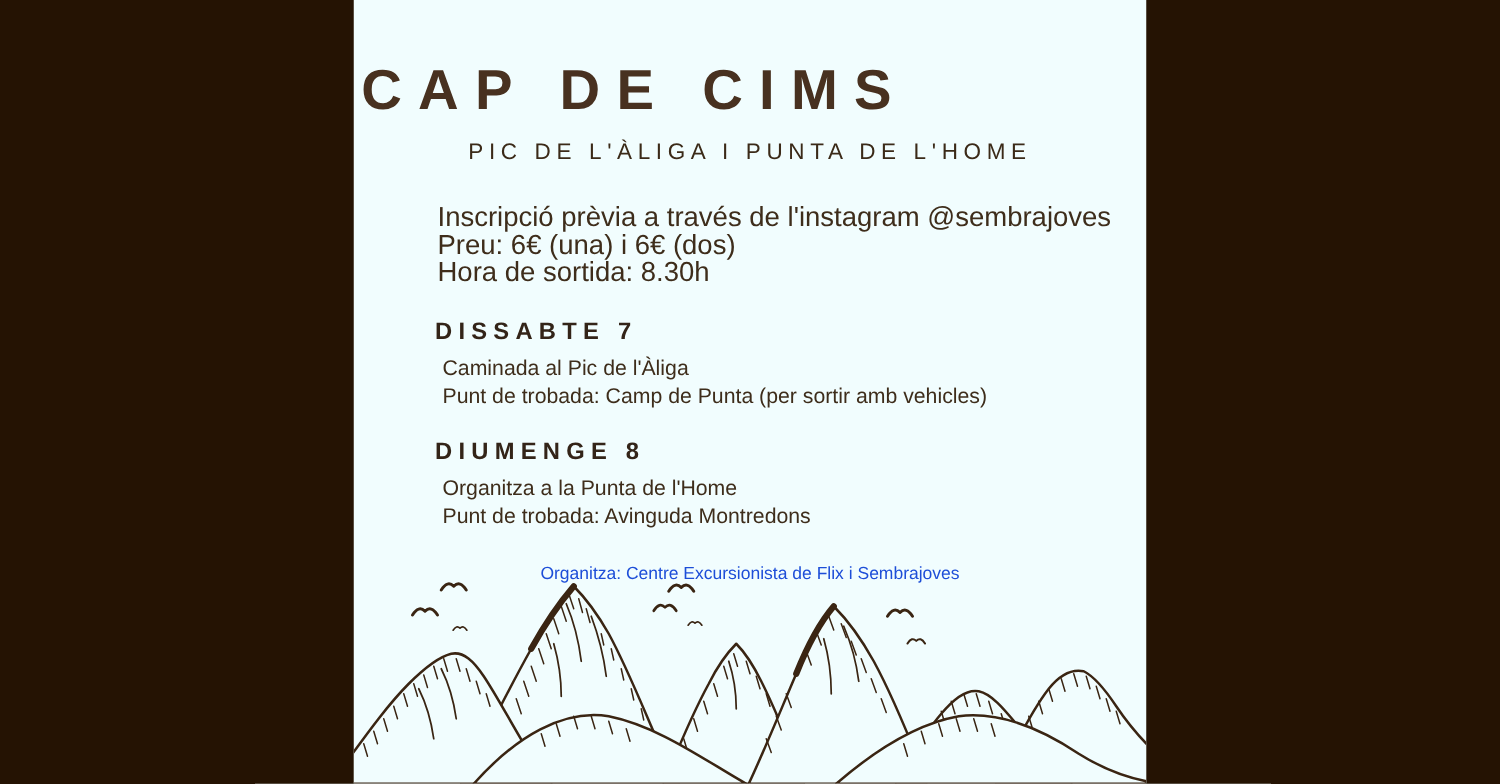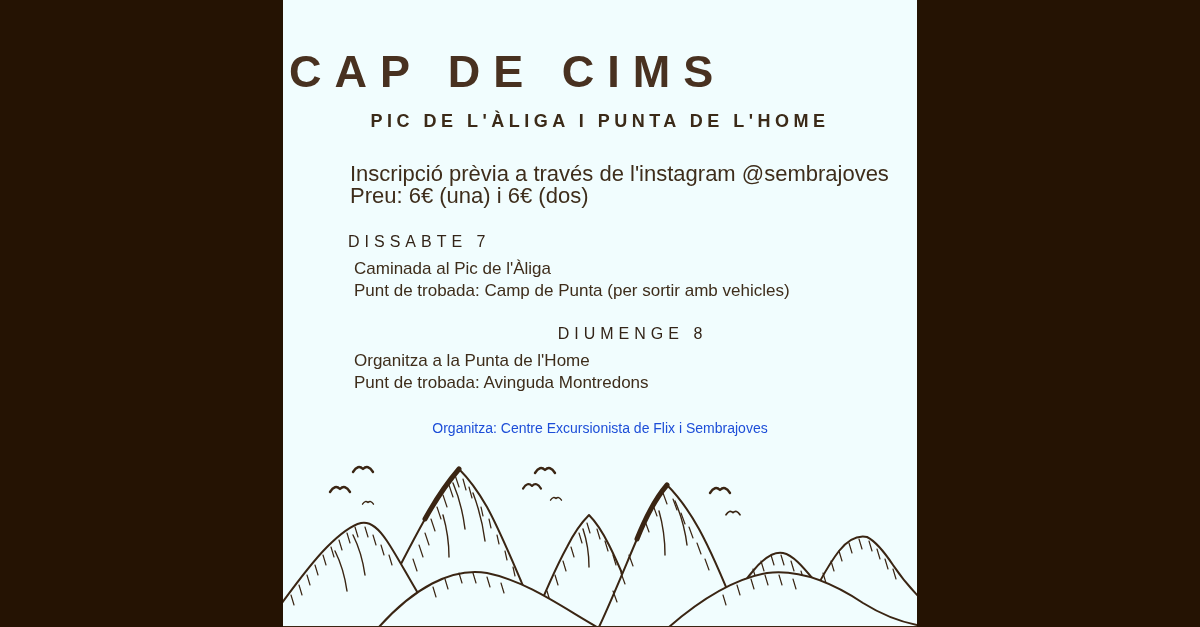--- a/index.html
+++ b/index.html
@@ -25,39 +25,39 @@
     font-size: 45px;
     font-weight: 700;
     letter-spacing: 13px;
     color: #483120;
     white-space: nowrap;
   }
   .subtitle {
     margin: 13px 0 0;
     text-align: center;
     font-size: 18px;
-    font-weight: 700;
+    font-weight: 400;
     letter-spacing: 4.5px;
     color: #3b2a18;
     white-space: nowrap;
   }
   .info-block {
     margin: 31px 0 0 67px;
     font-size: 22px;
     line-height: 22px;
     color: #3e2d1b;
   }
   .day-heading {
     margin: 26px 0 0 65px;
-    font-size: 16px;
-    font-weight: 400;
+    font-size: 19px;
+    font-weight: 700;
     letter-spacing: 5px;
     color: #332418;
   }
-  .day-heading.second { margin-top: 23px; text-align: center; }
+  .day-heading.second { margin-top: 23px; }
   .day-lines {
     margin: 7px 0 0 71px;
     font-size: 17px;
     line-height: 22px;
     color: #3e2d1b;
   }
   .organizer {
     margin: 26px 0 0;
     text-align: center;
     font-size: 14px;
@@ -77,20 +77,21 @@
 
 <div class="panel">
 
   <div class="title">CAP DE CIMS</div>
 
   <div class="subtitle">PIC DE L'ÀLIGA I PUNTA DE L'HOME</div>
 
   <div class="info-block">
     <div>Inscripció prèvia a través de l'instagram @sembrajoves</div>
     <div>Preu: 6€ (una) i 6€ (dos)</div>
+    <div>Hora de sortida: 8.30h</div>
   </div>
 
   <div class="day-heading">DISSABTE 7</div>
   <div class="day-lines">
     <div>Caminada al Pic de l'Àliga</div>
     <div>Punt de trobada: Camp de Punta (per sortir amb vehicles)</div>
   </div>
 
   <div class="day-heading second">DIUMENGE 8</div>
   <div class="day-lines">

